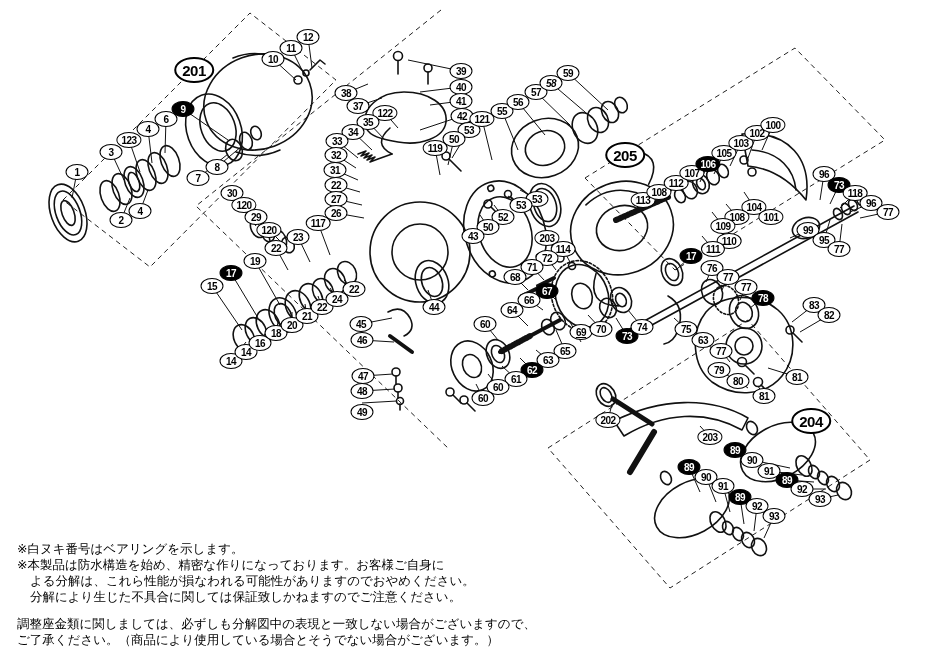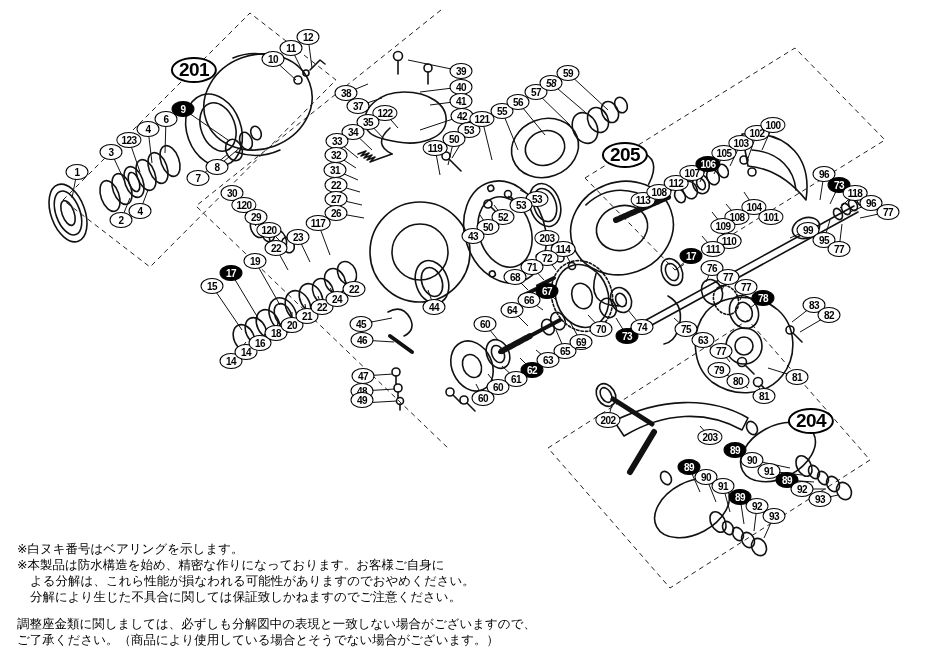--- a/index.html
+++ b/index.html
@@ -5,21 +5,21 @@
   html,body{margin:0;padding:0;background:#fff;}
   #canvas{position:relative;width:952px;height:652px;background:#ffffff;overflow:hidden;
           font-family:"Liberation Sans","DejaVu Sans",sans-serif;}
   #art-svg,#leader-svg{position:absolute;left:0;top:0;}
   #callout-layer{position:absolute;left:0;top:0;width:952px;height:652px;pointer-events:none;}
   .callout{position:absolute;transform:translate(-50%,-50%);min-width:13px;height:14px;
            padding:0 4px;border:1.5px solid #000;border-radius:50%;background:#fff;color:#000;
            display:flex;align-items:center;justify-content:center;
            font-size:10px;font-weight:700;letter-spacing:-0.5px;white-space:nowrap;z-index:5;}
   .callout.bearing{background:#000;color:#fff;border-color:#000;}
-  .callout.assembly{font-size:19px;height:22px;padding:0 6px;border-width:2px;z-index:6;}
+  .callout.assembly{font-size:15px;height:22px;padding:0 6px;border-width:2px;z-index:6;}
   .notes{position:absolute;left:17px;color:#000;font-size:12.5px;line-height:1.28;
          font-weight:500;white-space:nowrap;}
   #notes-a{top:541px;}
   #notes-b{top:616px;}
   .indent{padding-left:13px;}
 </style>
 </head>
 <body>
 
 <div id="canvas">
@@ -484,32 +484,32 @@
       <div class="callout" style="left: 537px; top: 199px;">53</div>
       <div class="callout" style="left: 521px; top: 205px;">53</div>
       <div class="callout" style="left: 503px; top: 217px;">52</div>
       <div class="callout" style="left: 488px; top: 227px;">50</div>
       <div class="callout" style="left: 473px; top: 236px;">43</div>
       <div class="callout" style="left: 434px; top: 307px;">44</div>
       <div class="callout" style="left: 361px; top: 324px;">45</div>
       <div class="callout" style="left: 362px; top: 340px;">46</div>
       <div class="callout" style="left: 363px; top: 376px; text-align: center;">47</div>
       <div class="callout" style="left: 362px; top: 391px;">48</div>
-      <div class="callout" style="left: 362px; top: 400px;">49</div>
+      <div class="callout" style="left: 362px; top: 412px;">49</div>
       <div class="callout" style="left: 547px; top: 238px;">203</div>
       <div class="callout" style="left: 563px; top: 249px;">114</div>
       <div class="callout" style="left: 547px; top: 258px;">72</div>
       <div class="callout" style="left: 532px; top: 267px;">71</div>
       <div class="callout" style="left: 515px; top: 277px;">68</div>
       <div class="callout bearing" style="left: 547px; top: 291px;">67</div>
       <div class="callout" style="left: 529px; top: 300px;">66</div>
       <div class="callout" style="left: 512px; top: 310px;">64</div>
       <div class="callout" style="left: 485px; top: 324px;">60</div>
       <div class="callout" style="left: 565px; top: 351px;">65</div>
-      <div class="callout" style="left: 581px; top: 342px; text-decoration: underline;">69</div>
+      <div class="callout" style="left: 581px; top: 332px; text-decoration: underline;">69</div>
       <div class="callout" style="left: 601px; top: 329px;">70</div>
       <div class="callout" style="left: 548px; top: 360px;">63</div>
       <div class="callout bearing" style="left: 532px; top: 370px;">62</div>
       <div class="callout" style="left: 516px; top: 379px;">61</div>
       <div class="callout" style="left: 498px; top: 387px;">60</div>
       <div class="callout" style="left: 483px; top: 398px;">60</div>
       <div class="callout bearing" style="left: 627px; top: 336px;">73</div>
       <div class="callout" style="left: 642px; top: 327px;">74</div>
       <div class="callout" style="left: 686px; top: 329px;">75</div>
       <div class="callout assembly" style="left: 625px; top: 155px;">205</div>

